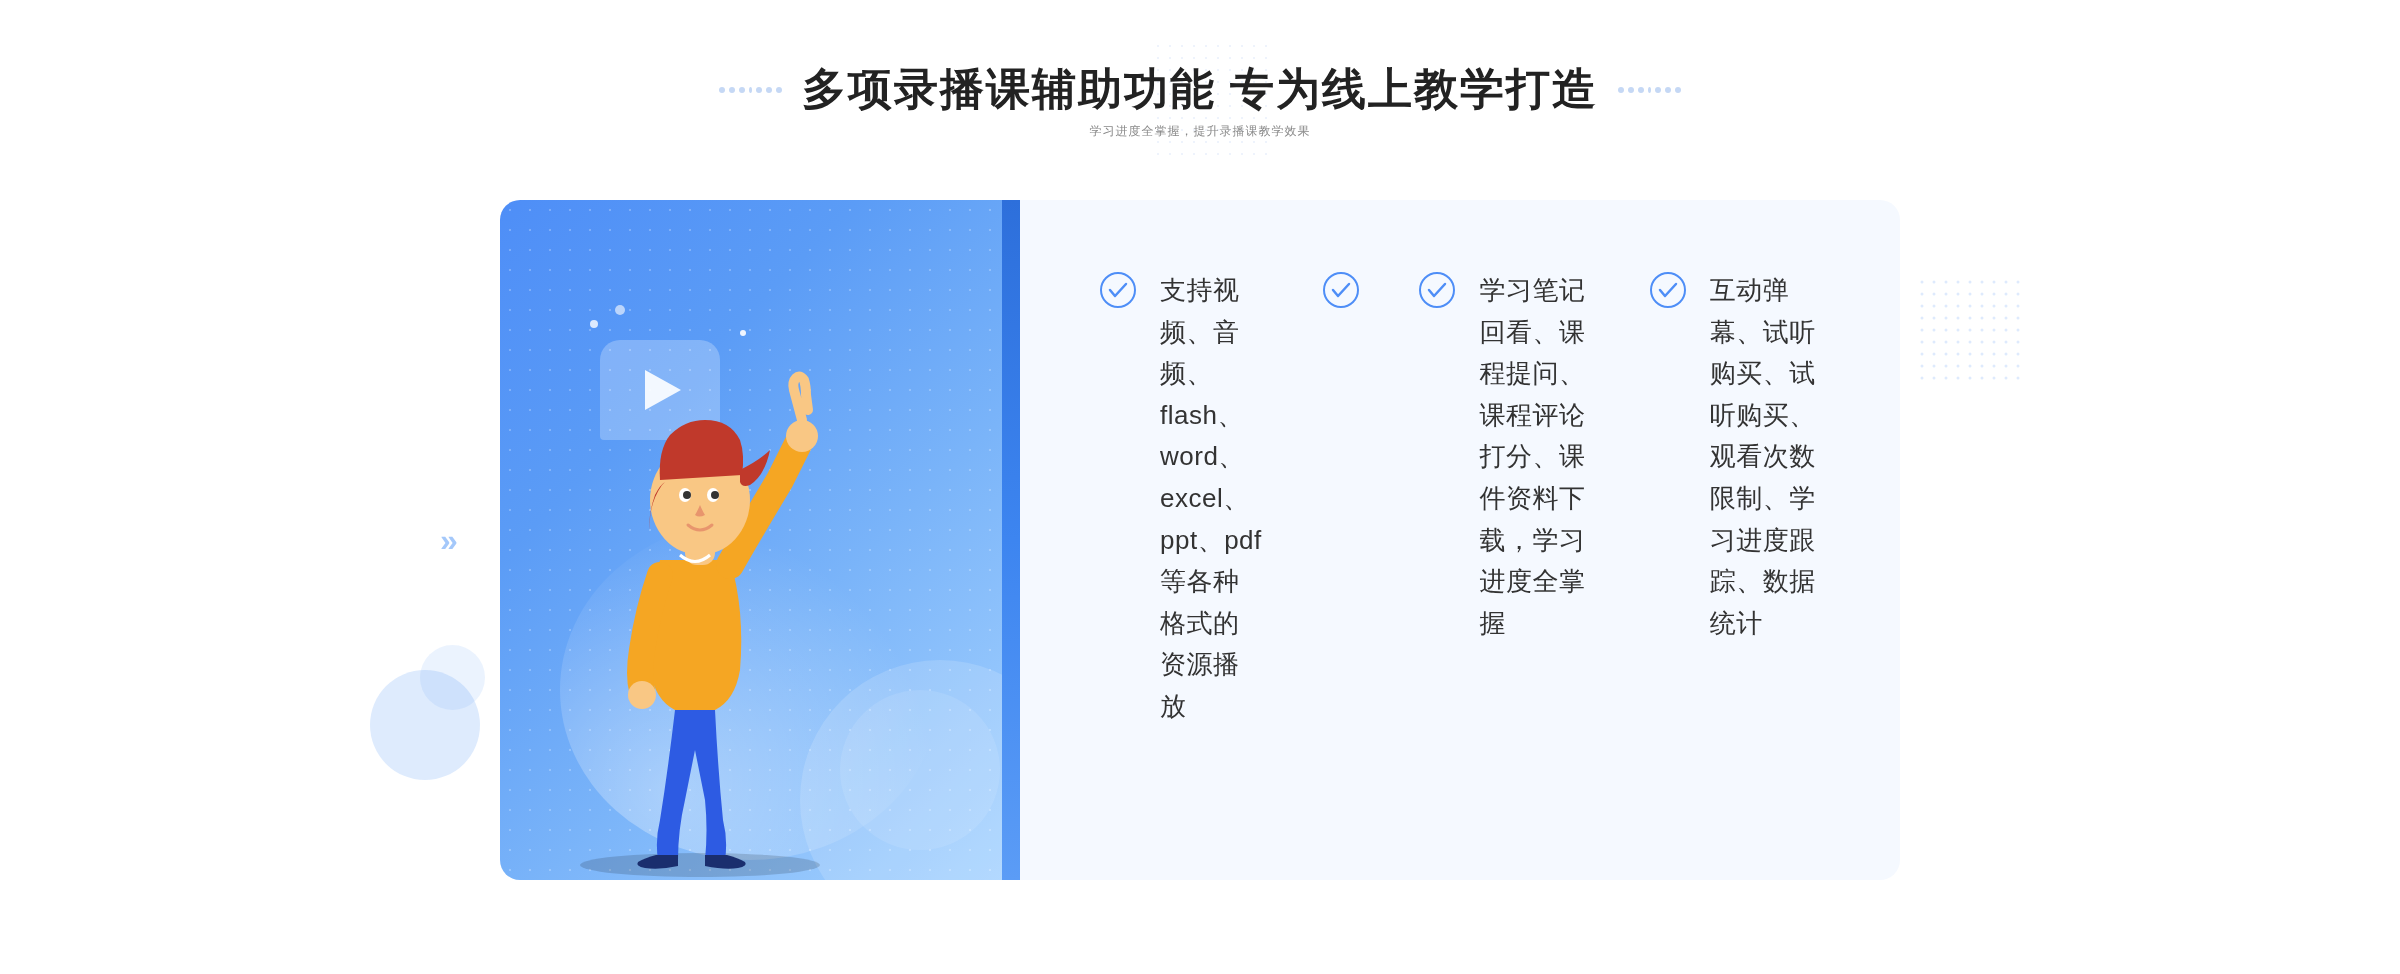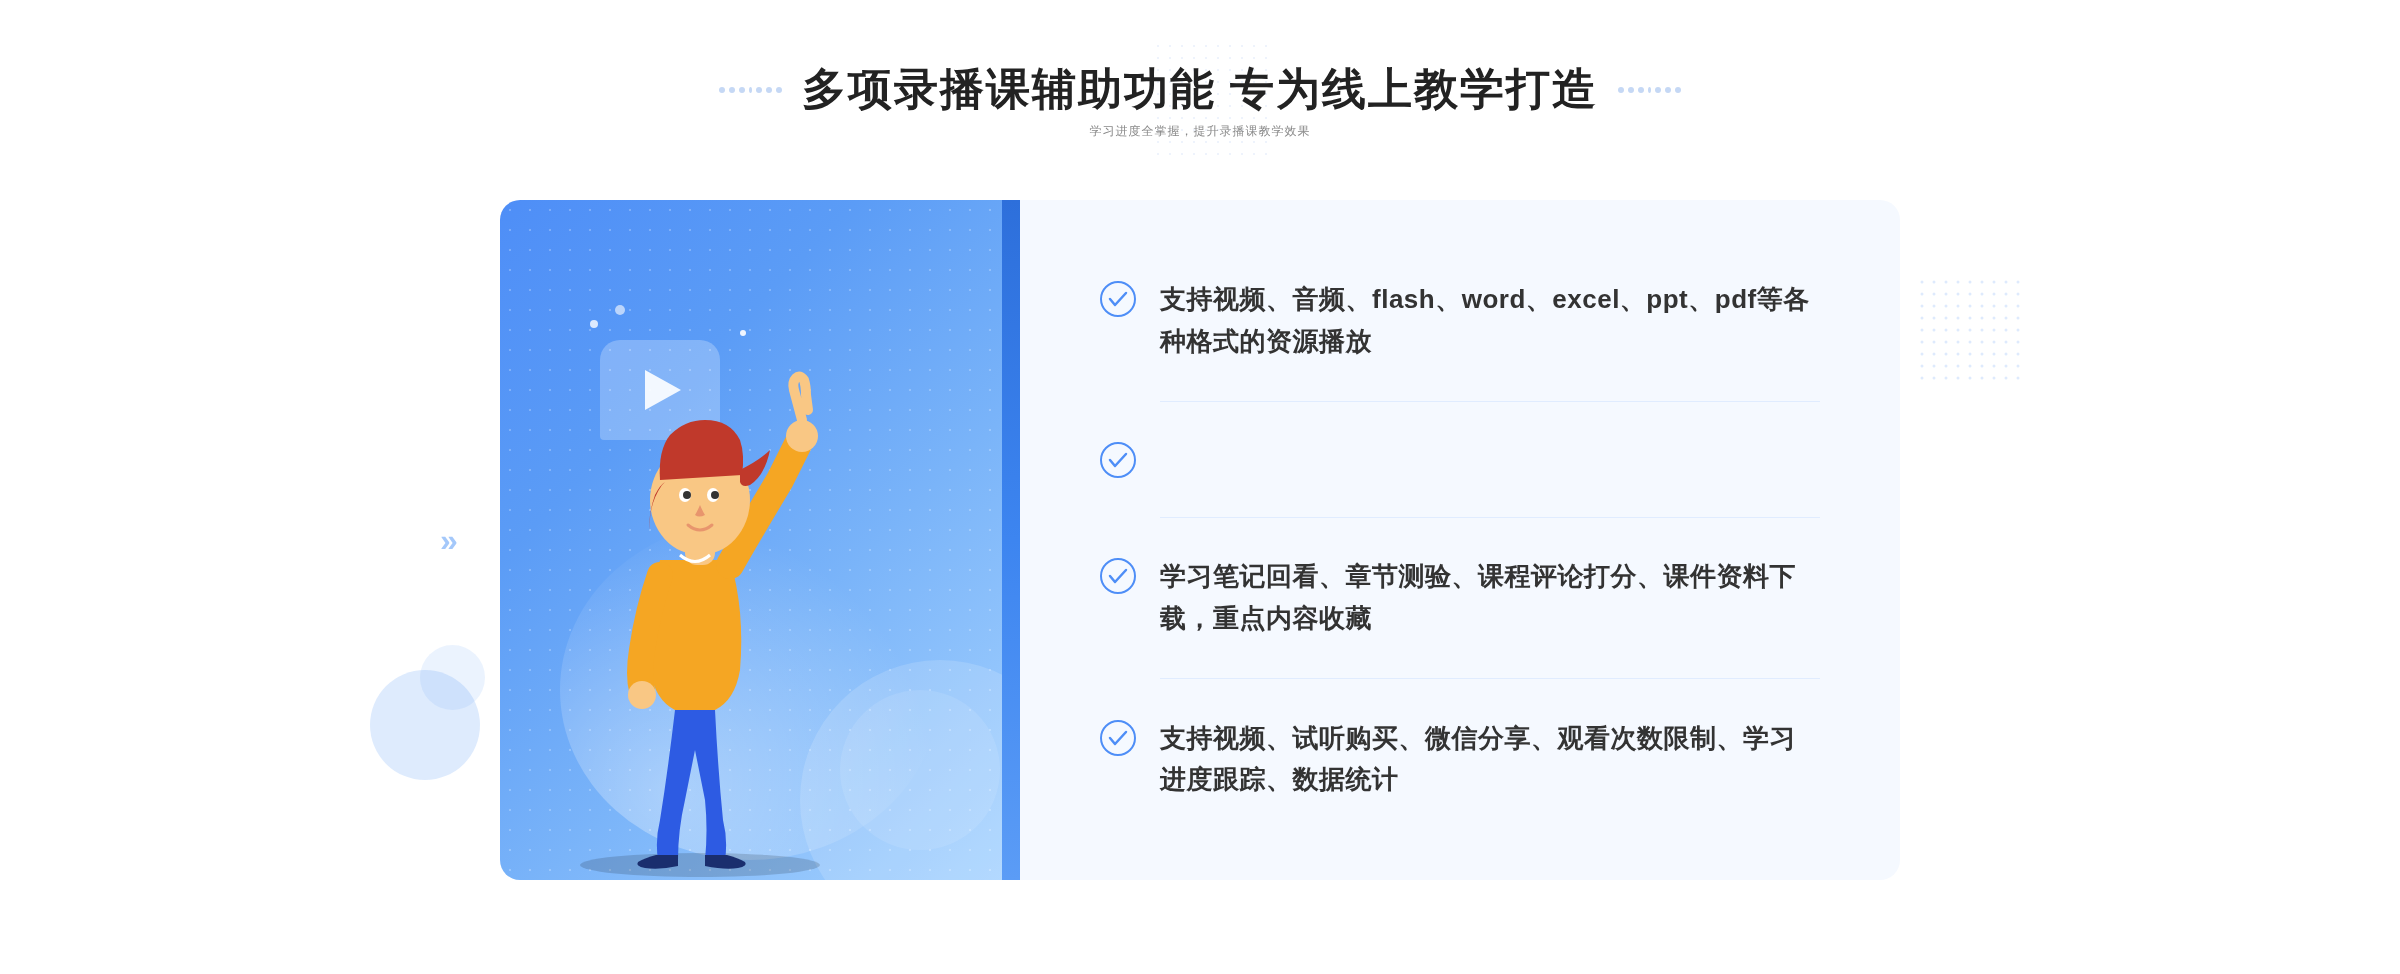--- a/index.html
+++ b/index.html
@@ -189,23 +189,21 @@
       background: rgba(255,255,255,0.1);
     }
 
     
     .right-panel {
       flex: 1;
       background: #f5f9ff;
       border-radius: 0 20px 20px 0;
       padding: 50px 80px;
       display: flex;
-      flex-direction: column;
       justify-content: space-around;
-      font-weight: bold;
     }
 
     
     .feature-item {
       display: flex;
       align-items: flex-start;
       gap: 24px;
       padding: 20px 0;
     }
 
@@ -368,30 +366,30 @@
         </svg>
       </div>
 
       <div class="feature-divider"></div>
 
       <div class="feature-item">
         <svg class="check-icon" viewBox="0 0 36 36" fill="none" xmlns="http://www.w3.org/2000/svg">
           <circle cx="18" cy="18" r="17" stroke="#4e8ef7" stroke-width="2"></circle>
           <path d="M10 18 L15 24 L26 12" stroke="#4e8ef7" stroke-width="2.5" stroke-linecap="round" stroke-linejoin="round"></path>
         </svg>
-        <span class="feature-text">学习笔记回看、章节测验、课程评论打分、课件资料下载，重点内容收藏</span>
+        <span class="feature-text">学习笔记回看、课程提问、课程评论打分、课件资料下载，学习进度全掌握</span>
       </div>
 
       <div class="feature-divider"></div>
 
       <div class="feature-item">
         <svg class="check-icon" viewBox="0 0 36 36" fill="none" xmlns="http://www.w3.org/2000/svg">
           <circle cx="18" cy="18" r="17" stroke="#4e8ef7" stroke-width="2"></circle>
           <path d="M10 18 L15 24 L26 12" stroke="#4e8ef7" stroke-width="2.5" stroke-linecap="round" stroke-linejoin="round"></path>
         </svg>
-        <span class="feature-text">支持视频、试听购买、微信分享、观看次数限制、学习进度跟踪、数据统计</span>
+        <span class="feature-text">互动弹幕、试听购买、试听购买、观看次数限制、学习进度跟踪、数据统计</span>
       </div>
 
     </div>
 
   </div>
 
 </div>
 
 </body></html>

